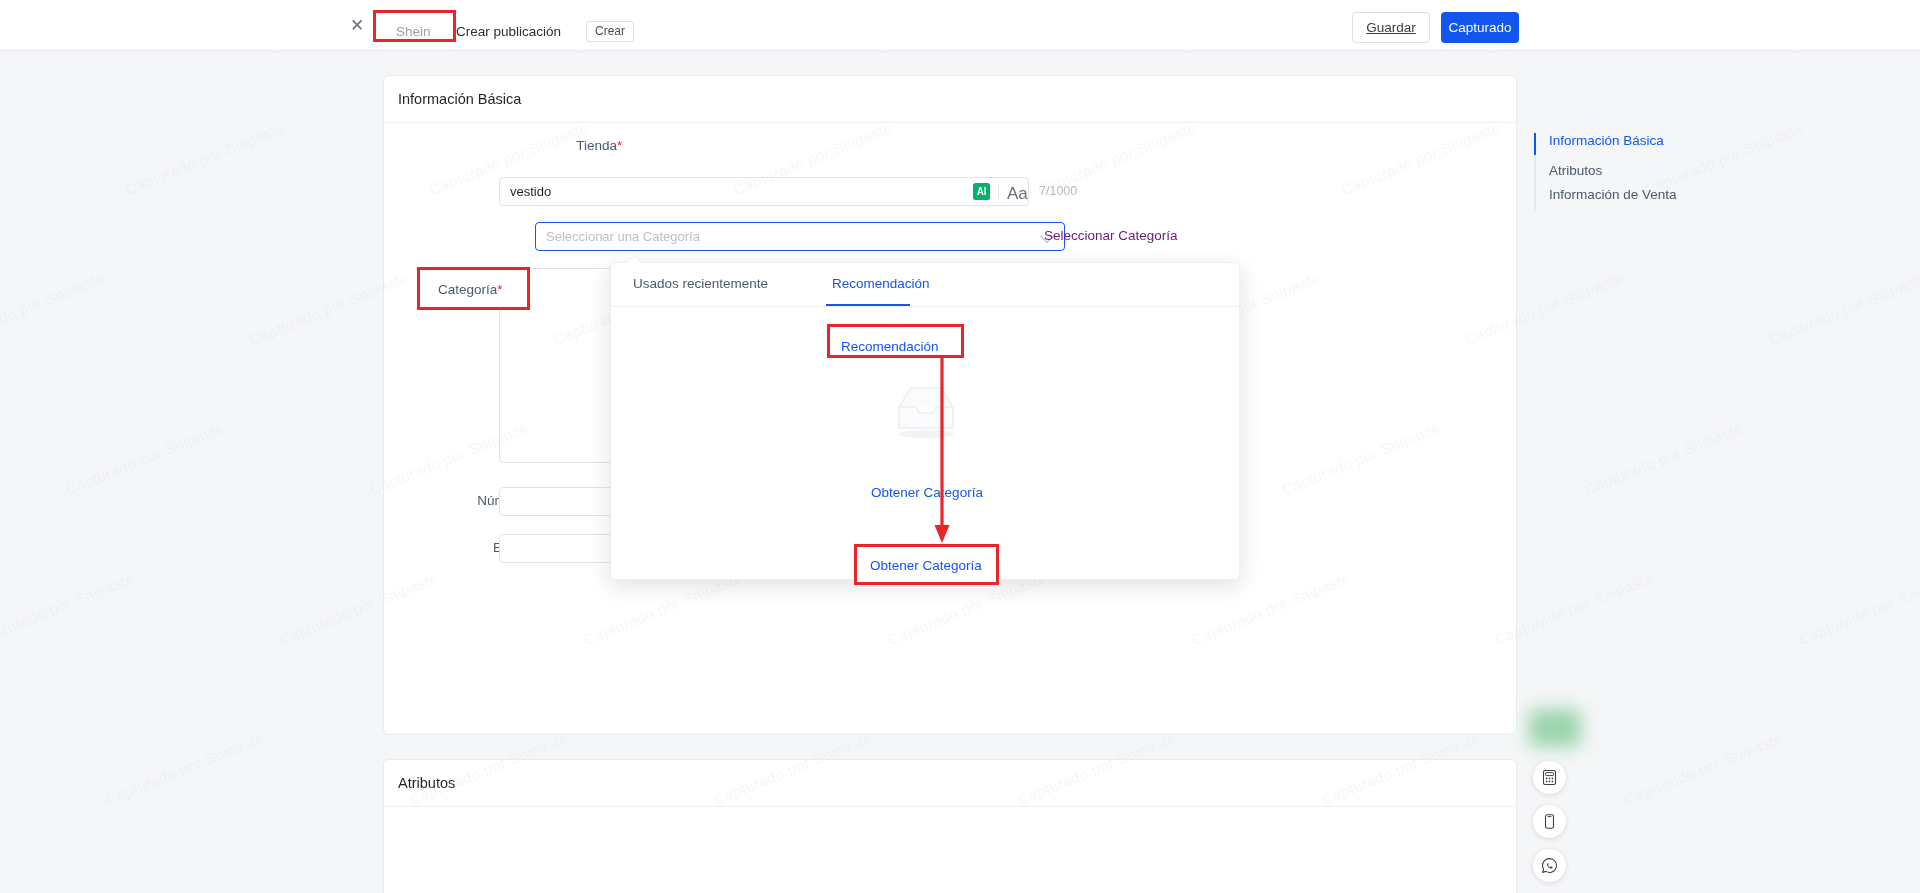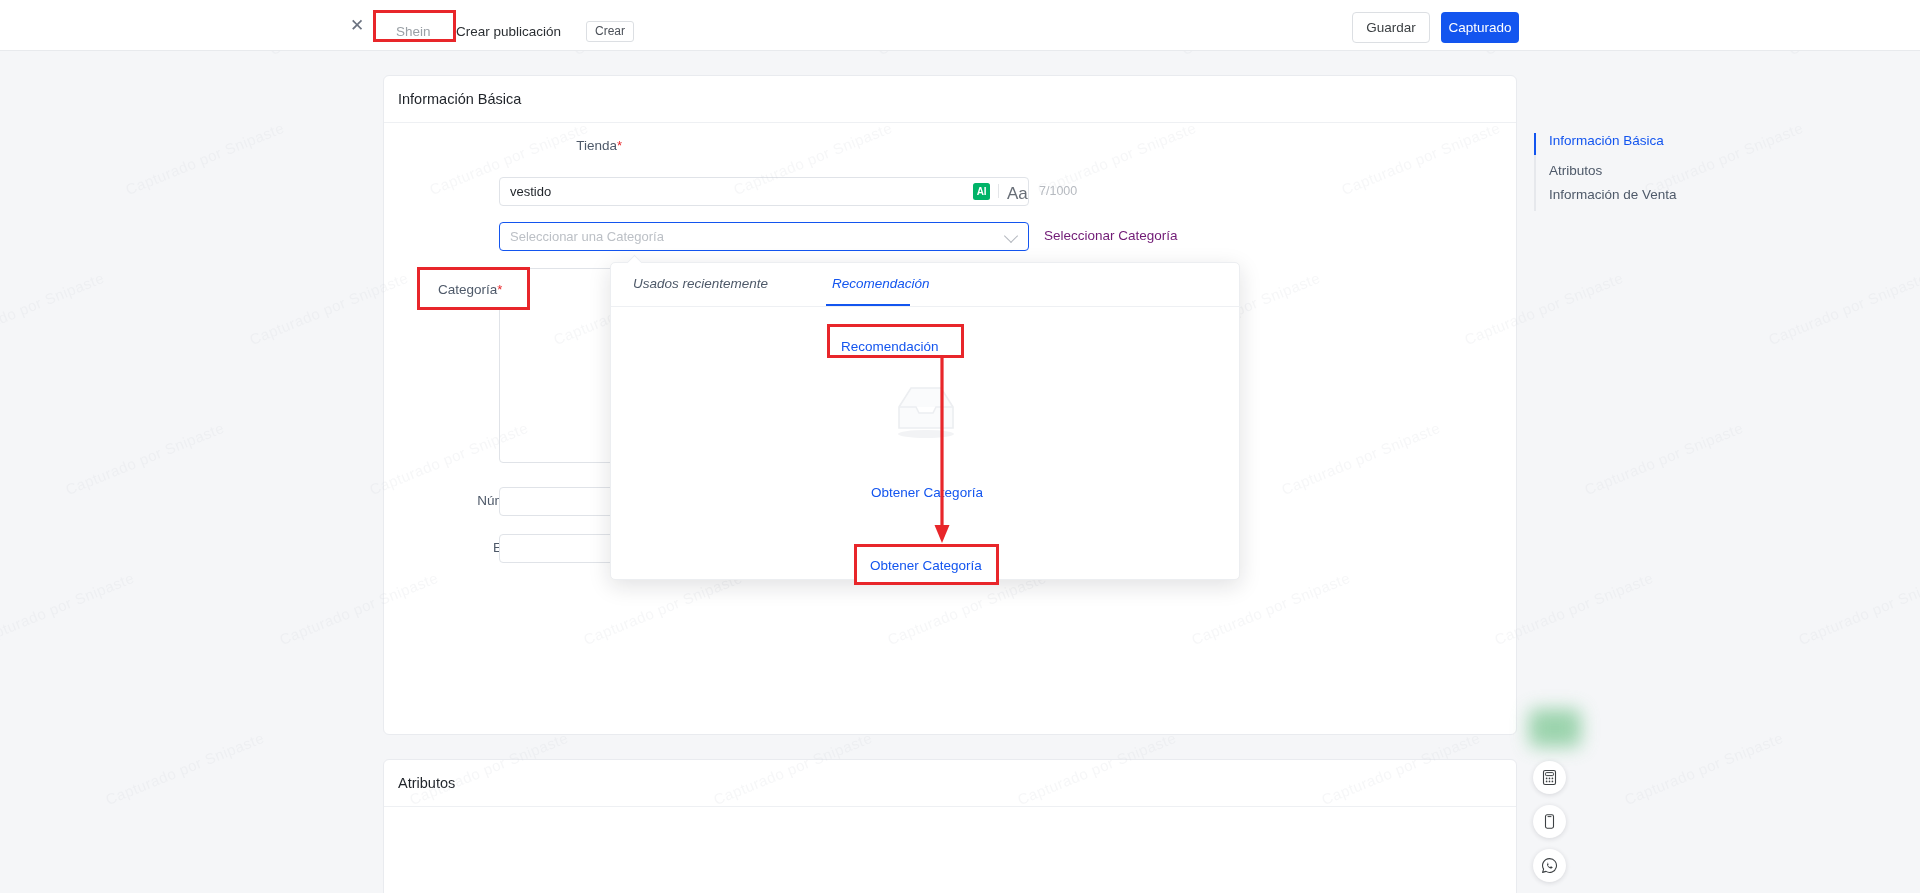--- a/index.html
+++ b/index.html
@@ -80,20 +80,21 @@
     line-height: 19px;
   }
   .btn-guardar {
     position: absolute; left: 1352px; top: 12px;
     width: 78px; height: 31px;
     border: 1px solid #dcdfe3; border-radius: 4px;
     background: #fff;
     font-size: 13.5px; color: #3c4043;
     cursor: pointer;
     font-family: "Liberation Sans", sans-serif;
+    text-decoration: underline;
   }
   .btn-publicar {
     position: absolute; left: 1441px; top: 12px;
     width: 78px; height: 31px;
     border: none; border-radius: 4px;
     background: #1355ef;
     font-size: 13.5px; color: #fff;
     cursor: pointer;
     font-family: "Liberation Sans", sans-serif;
   }
@@ -154,21 +155,21 @@
     position: absolute;
     height: 29px;
     border: 1px solid #e0e3e8;
     border-radius: 4px;
     background: #fff;
     font-size: 13px;
     color: #1f2329;
     padding: 0 10px;
     line-height: 27px;
   }
-  .fld-focus { border: 1px solid #1355ef; box-shadow: 0 0 0 0px rgba(19,85,239,.12); }
+  .fld-focus { border: 1px solid #1355ef; box-shadow: 0 0 0 0px rgba(19,85,239,.12); margin-left: 36px; }
   .fld-ph { color: #bcc0c6; }
   .chev {
     position: absolute;
     width: 10px; height: 10px;
     border-right: 1.4px solid #b4b8bf;
     border-bottom: 1.4px solid #b4b8bf;
     transform: rotate(45deg);
   }
   .redact {
     display: inline-block;
@@ -241,21 +242,20 @@
   }
   .dd-tabs {
     position: absolute; left: 0; top: 0;
     width: 630px; height: 44px;
   }
   .dd-tab {
     position: absolute;
     top: 13px;
     font-size: 13.5px;
     cursor: pointer;
-    font-style: italic;
   }
   .dd-tab-inactive { color: #4e5969; left: 22px; }
   .dd-tab-active { color: #1355ef; left: 221px; }
   .dd-tabline {
     position: absolute; left: 0; top: 43px; width: 630px; height: 1px;
     background: #eef0f3;
   }
   .dd-tab-underline {
     position: absolute; left: 215px; top: 41px; width: 84px; height: 2px;
     background: #1355ef;

